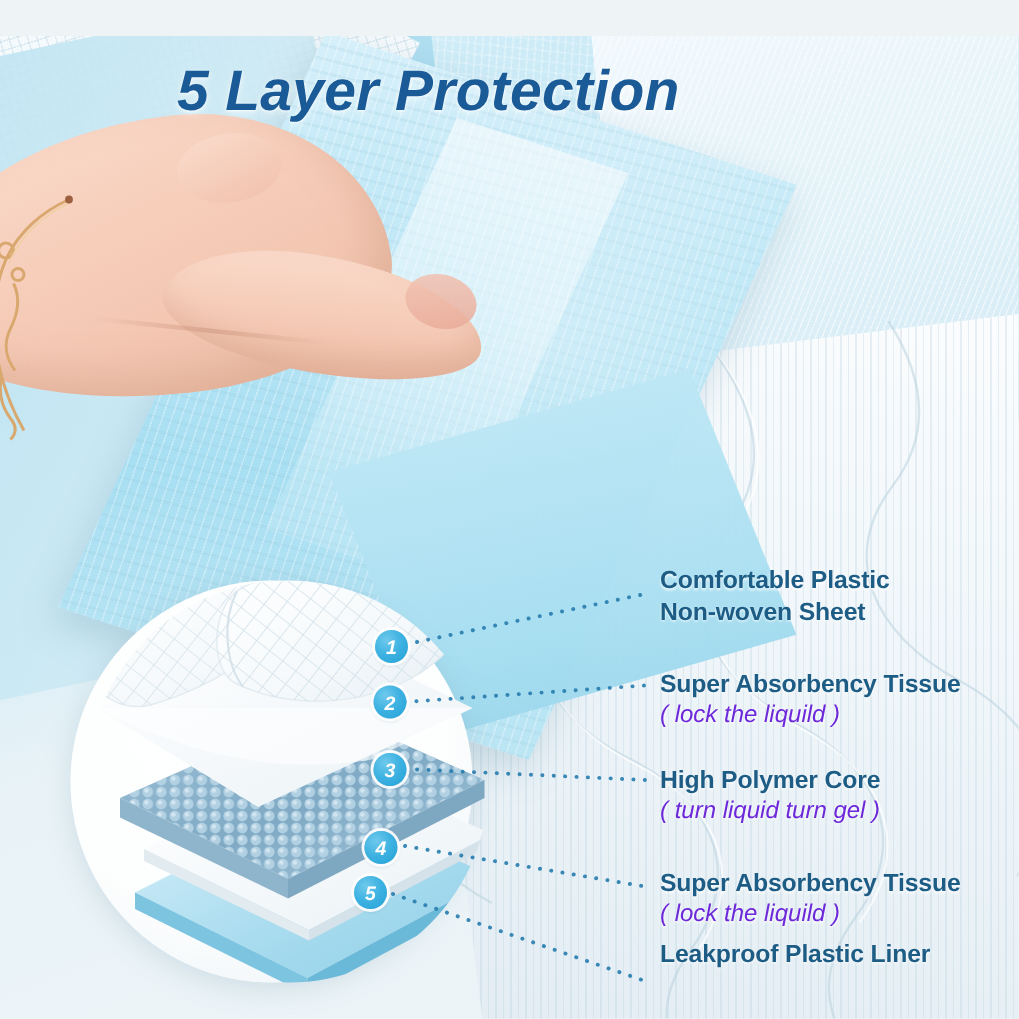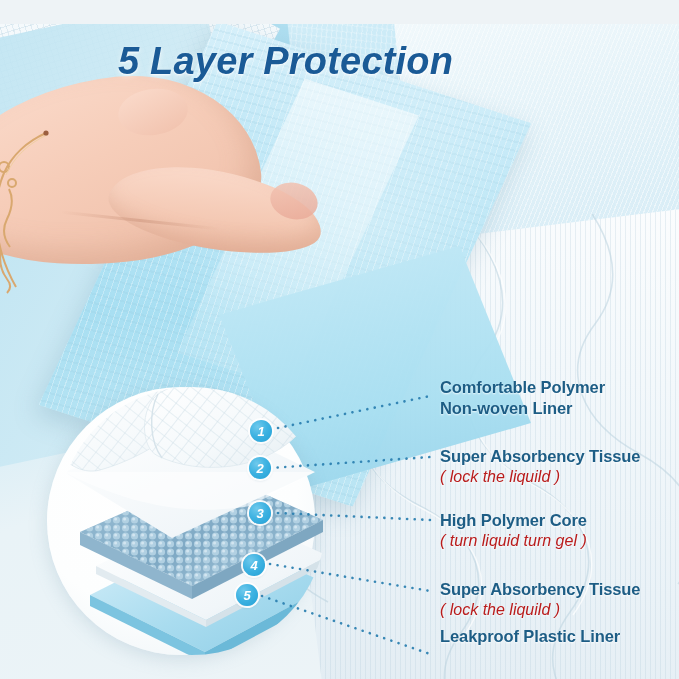--- a/index.html
+++ b/index.html
@@ -167,21 +167,21 @@
   .leaders{position:absolute;left:0;top:0;width:679px;height:679px;pointer-events:none;}
 
   
   .label-block{position:absolute;left:440px;}
   .label-main{
     font-size:16.5px;font-weight:bold;color:#1d5d85;
     letter-spacing:-.1px;line-height:1.26;white-space:nowrap;
     text-shadow:0 1px 2px rgba(255,255,255,.9);
   }
   .label-sub{
-    font-size:16px;font-style:italic;color:#b91c1c;
+    font-size:16px;font-style:italic;color:#6d28d9;
     line-height:1.26;white-space:nowrap;
     text-shadow:0 1px 2px rgba(255,255,255,.9);
   }
 </style>
 </head>
 <body>
 
 <div id="stage">
 
   <div class="bg-base"></div>
@@ -314,22 +314,22 @@
     </g>
   </svg>
 
   <div class="badge" style="left:250px;top:396px;">1</div>
   <div class="badge" style="left:249px;top:433px;">2</div>
   <div class="badge" style="left:249px;top:478px;">3</div>
   <div class="badge" style="left:243px;top:530px;">4</div>
   <div class="badge" style="left:236px;top:560px;">5</div>
 
   <div class="label-block" style="top:353px;">
-    <div class="label-main">Comfortable Polymer</div>
-    <div class="label-main">Non-woven Liner</div>
+    <div class="label-main">Comfortable Plastic</div>
+    <div class="label-main">Non-woven Sheet</div>
   </div>
 
   <div class="label-block" style="top:422px;">
     <div class="label-main">Super Absorbency Tissue</div>
     <div class="label-sub">( lock the liquild )</div>
   </div>
 
   <div class="label-block" style="top:486px;">
     <div class="label-main">High Polymer Core</div>
     <div class="label-sub">( turn liquid turn gel )</div>

